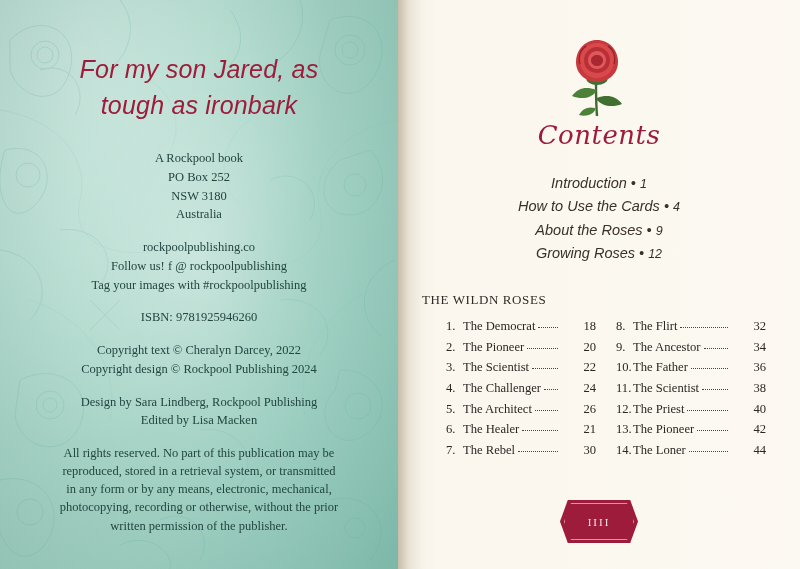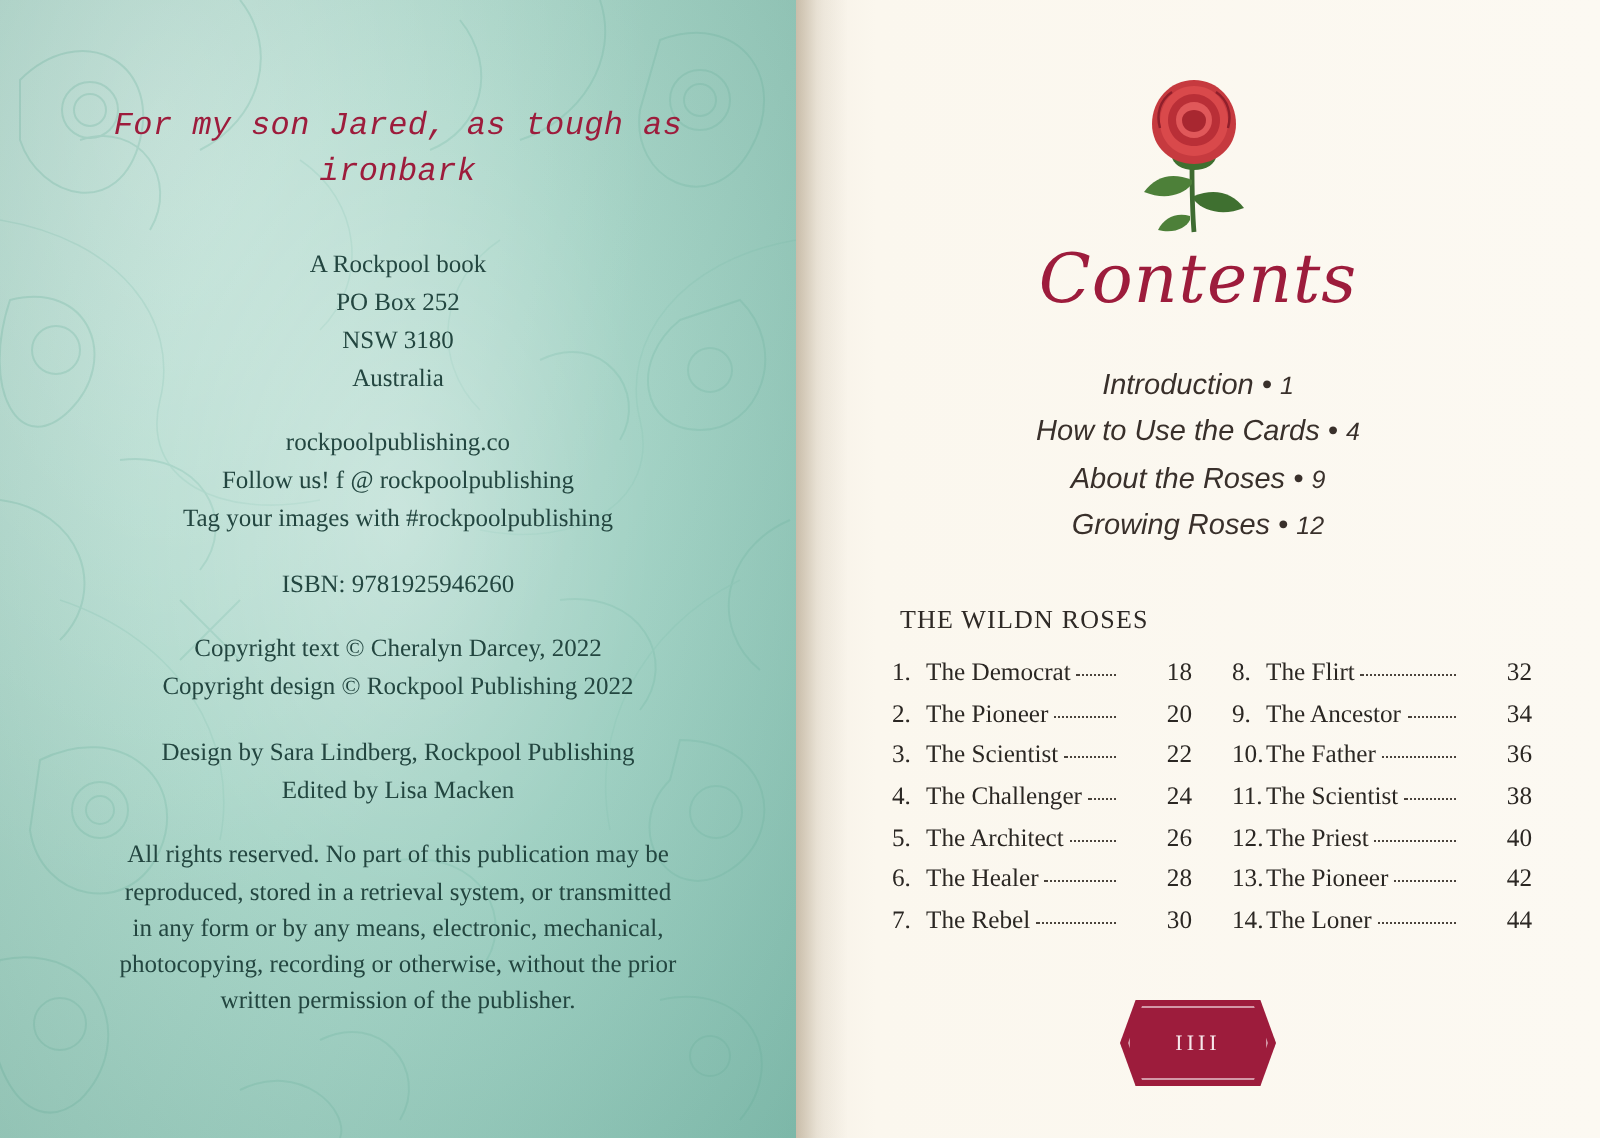--- a/index.html
+++ b/index.html
@@ -42,24 +42,24 @@
     pointer-events: none;
   }
   .left-content {
     position: relative;
     z-index: 3;
     padding: 40px 46px 20px 46px;
     text-align: center;
     color: #2d4f48;
   }
   .dedication {
-    font-family: Liberation Mono, monospace;
+    font-family: Liberation Sans, sans-serif;
     font-style: italic;
     color: #9d1c3c;
-    font-size: 16px;
+    font-size: 25px;
     line-height: 1.42;
     margin: 12px 0 26px 0;
     letter-spacing: 0.2px;
   }
   .block {
     font-size: 12.5px;
     line-height: 1.5;
     margin-bottom: 14px;
     color: #234640;
   }
@@ -87,38 +87,38 @@
     margin: 26px auto 2px auto;
     width: 86px;
     height: 92px;
     display: block;
   }
   .contents-title {
     text-align: center;
     font-family: "DejaVu Serif", serif;
     font-style: italic;
     color: #9d1c3c;
-    font-size: 34px;
+    font-size: 26px;
     letter-spacing: 0.5px;
     margin: 2px 0 22px 0;
   }
   .front-matter {
     text-align: center;
     color: #39302b;
     font-family: Liberation Sans, sans-serif;
     font-style: italic;
     font-size: 14.5px;
     line-height: 1.62;
   }
   .front-matter .fm-row { display: block; }
   .front-matter .num { font-size: 12.5px; }
 
   .section-head {
     margin: 26px 0 8px 0;
-    padding-left: 52px;
+    padding-left: 24px;
     font-size: 13px;
     letter-spacing: 0.6px;
     color: #2f2a26;
     font-family: "Liberation Serif", serif;
   }
   .toc-cols {
     display: flex;
     padding: 0 34px 0 48px;
     gap: 20px;
     font-size: 12.6px;
@@ -247,21 +247,21 @@
       <div class="block">
         <span class="ln">rockpoolpublishing.co</span>
         <span class="ln">Follow us! f @ rockpoolpublishing</span>
         <span class="ln">Tag your images with #rockpoolpublishing</span>
       </div>
 
       <div class="block">ISBN: 9781925946260</div>
 
       <div class="block">
         <span class="ln">Copyright text © Cheralyn Darcey, 2022</span>
-        <span class="ln">Copyright design © Rockpool Publishing 2022</span>
+        <span class="ln">Copyright design © Rockpool Publishing 2024</span>
       </div>
 
       <div class="block">
         <span class="ln">Design by Sara Lindberg, Rockpool Publishing</span>
         <span class="ln">Edited by Lisa Macken</span>
       </div>
 
       <div class="block tight">
         <span class="ln">All rights reserved. No part of this publication may be</span>
         <span class="ln">reproduced, stored in a retrieval system, or transmitted</span>
@@ -346,21 +346,21 @@
         <div class="toc-item">
           <span class="toc-num">5.</span>
           <span class="toc-label">The Architect</span>
           <span class="toc-dots"></span>
           <span class="toc-page">26</span>
         </div>
         <div class="toc-item">
           <span class="toc-num">6.</span>
           <span class="toc-label">The Healer</span>
           <span class="toc-dots"></span>
-          <span class="toc-page">28</span>
+          <span class="toc-page">21</span>
         </div>
         <div class="toc-item">
           <span class="toc-num">7.</span>
           <span class="toc-label">The Rebel</span>
           <span class="toc-dots"></span>
           <span class="toc-page">30</span>
         </div>
       </div>
 
       <div class="toc-col">

